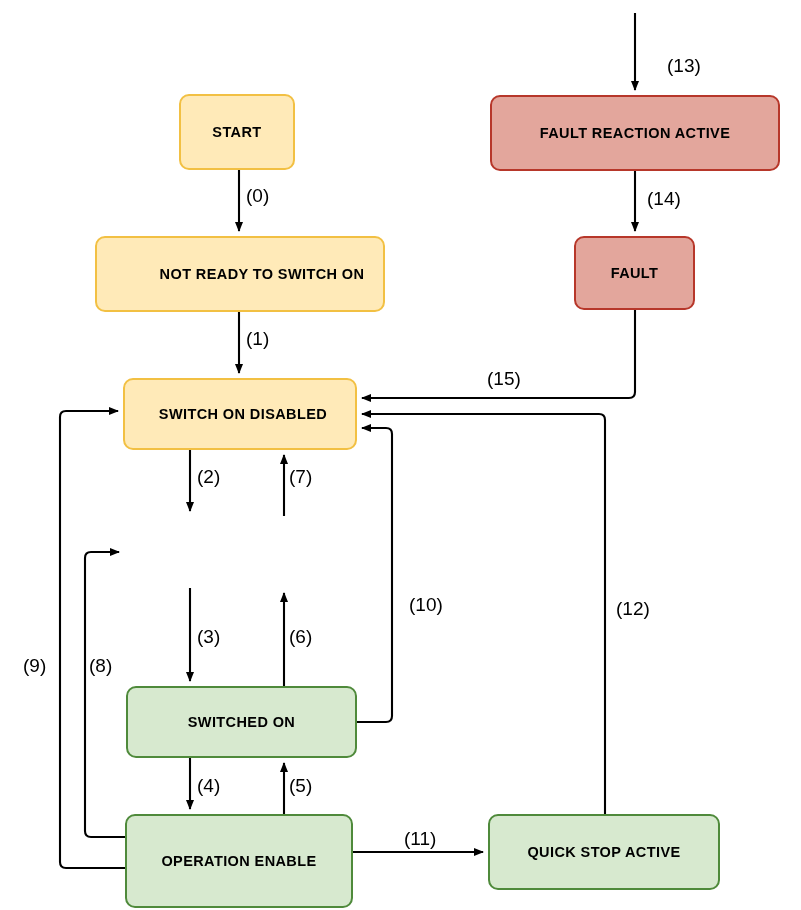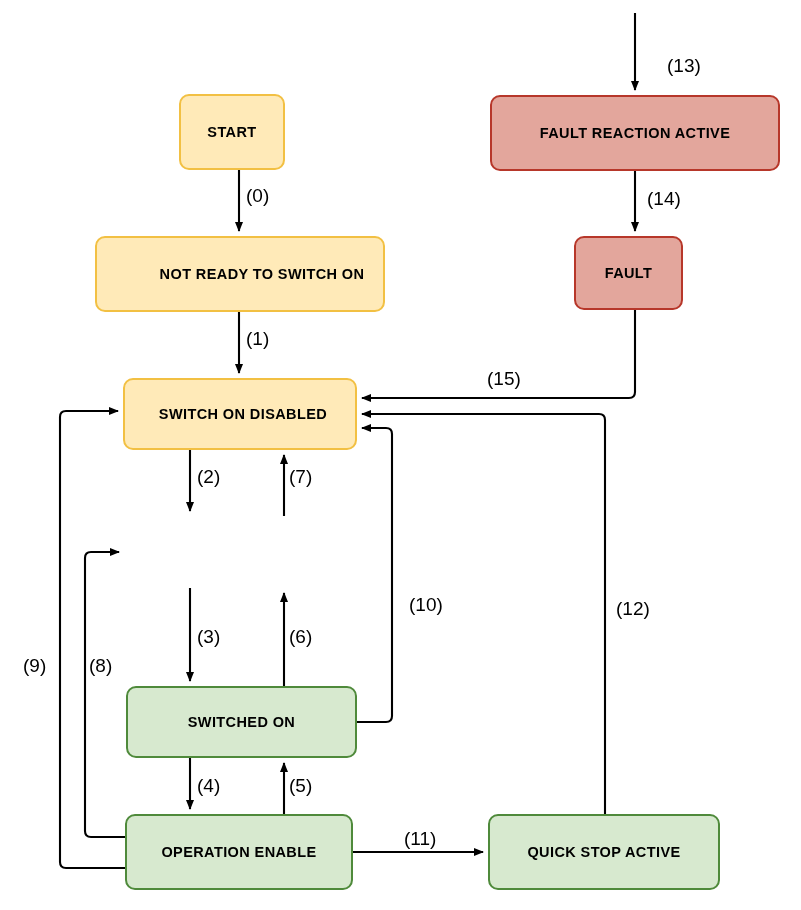--- a/index.html
+++ b/index.html
@@ -100,50 +100,50 @@
       <path d="M605,814 L605,420 Q605,414 599,414 L362,414" marker-end="url(#arrow)"></path>
 
       <path d="M635,13 L635,90" marker-end="url(#arrow)"></path>
 
       <path d="M635,171 L635,231" marker-end="url(#arrow)"></path>
 
       <path d="M635,310 L635,392 Q635,398 629,398 L362,398" marker-end="url(#arrow)"></path>
     </g>
   </svg>
 
-  <div class="node node-yellow" style="left:179px; top:94px; width:106px; height:76px;">
+  <div class="node node-yellow" style="left:179px; top:94px; width:116px; height:76px;">
     <span>START</span>
   </div>
 
   <div class="node node-yellow" style="left:95px; top:236px; width:290px; height:76px;padding-left:44px;">
     <span>NOT READY TO SWITCH ON</span>
   </div>
 
   <div class="node node-yellow" style="left:123px; top:378px; width:234px; height:72px;padding-left:6px;">
     <span>SWITCH ON DISABLED</span>
   </div>
 
 
   <div class="node node-green" style="left:126px; top:686px; width:231px; height:72px;">
     <span>SWITCHED ON</span>
   </div>
 
-  <div class="node node-green" style="left:125px; top:814px; width:228px; height:76px;">
+  <div class="node node-green" style="left:125px; top:814px; width:228px; height:94px;">
     <span>OPERATION ENABLE</span>
   </div>
 
   <div class="node node-green" style="left:488px; top:814px; width:232px; height:76px;">
     <span>QUICK STOP ACTIVE</span>
   </div>
 
   <div class="node node-red" style="left:490px; top:95px; width:290px; height:76px;">
     <span>FAULT REACTION ACTIVE</span>
   </div>
 
-  <div class="node node-red" style="left:574px; top:236px; width:109px; height:74px;">
+  <div class="node node-red" style="left:574px; top:236px; width:121px; height:74px;">
     <span>FAULT</span>
   </div>
 
   <div class="edge-label" style="left:246px; top:185px;"><span>(0)</span></div>
   <div class="edge-label" style="left:246px; top:328px;"><span>(1)</span></div>
   <div class="edge-label" style="left:197px; top:466px;"><span>(2)</span></div>
   <div class="edge-label" style="left:197px; top:626px;"><span>(3)</span></div>
   <div class="edge-label" style="left:197px; top:775px;"><span>(4)</span></div>
   <div class="edge-label" style="left:289px; top:775px;"><span>(5)</span></div>
   <div class="edge-label" style="left:289px; top:626px;"><span>(6)</span></div>

